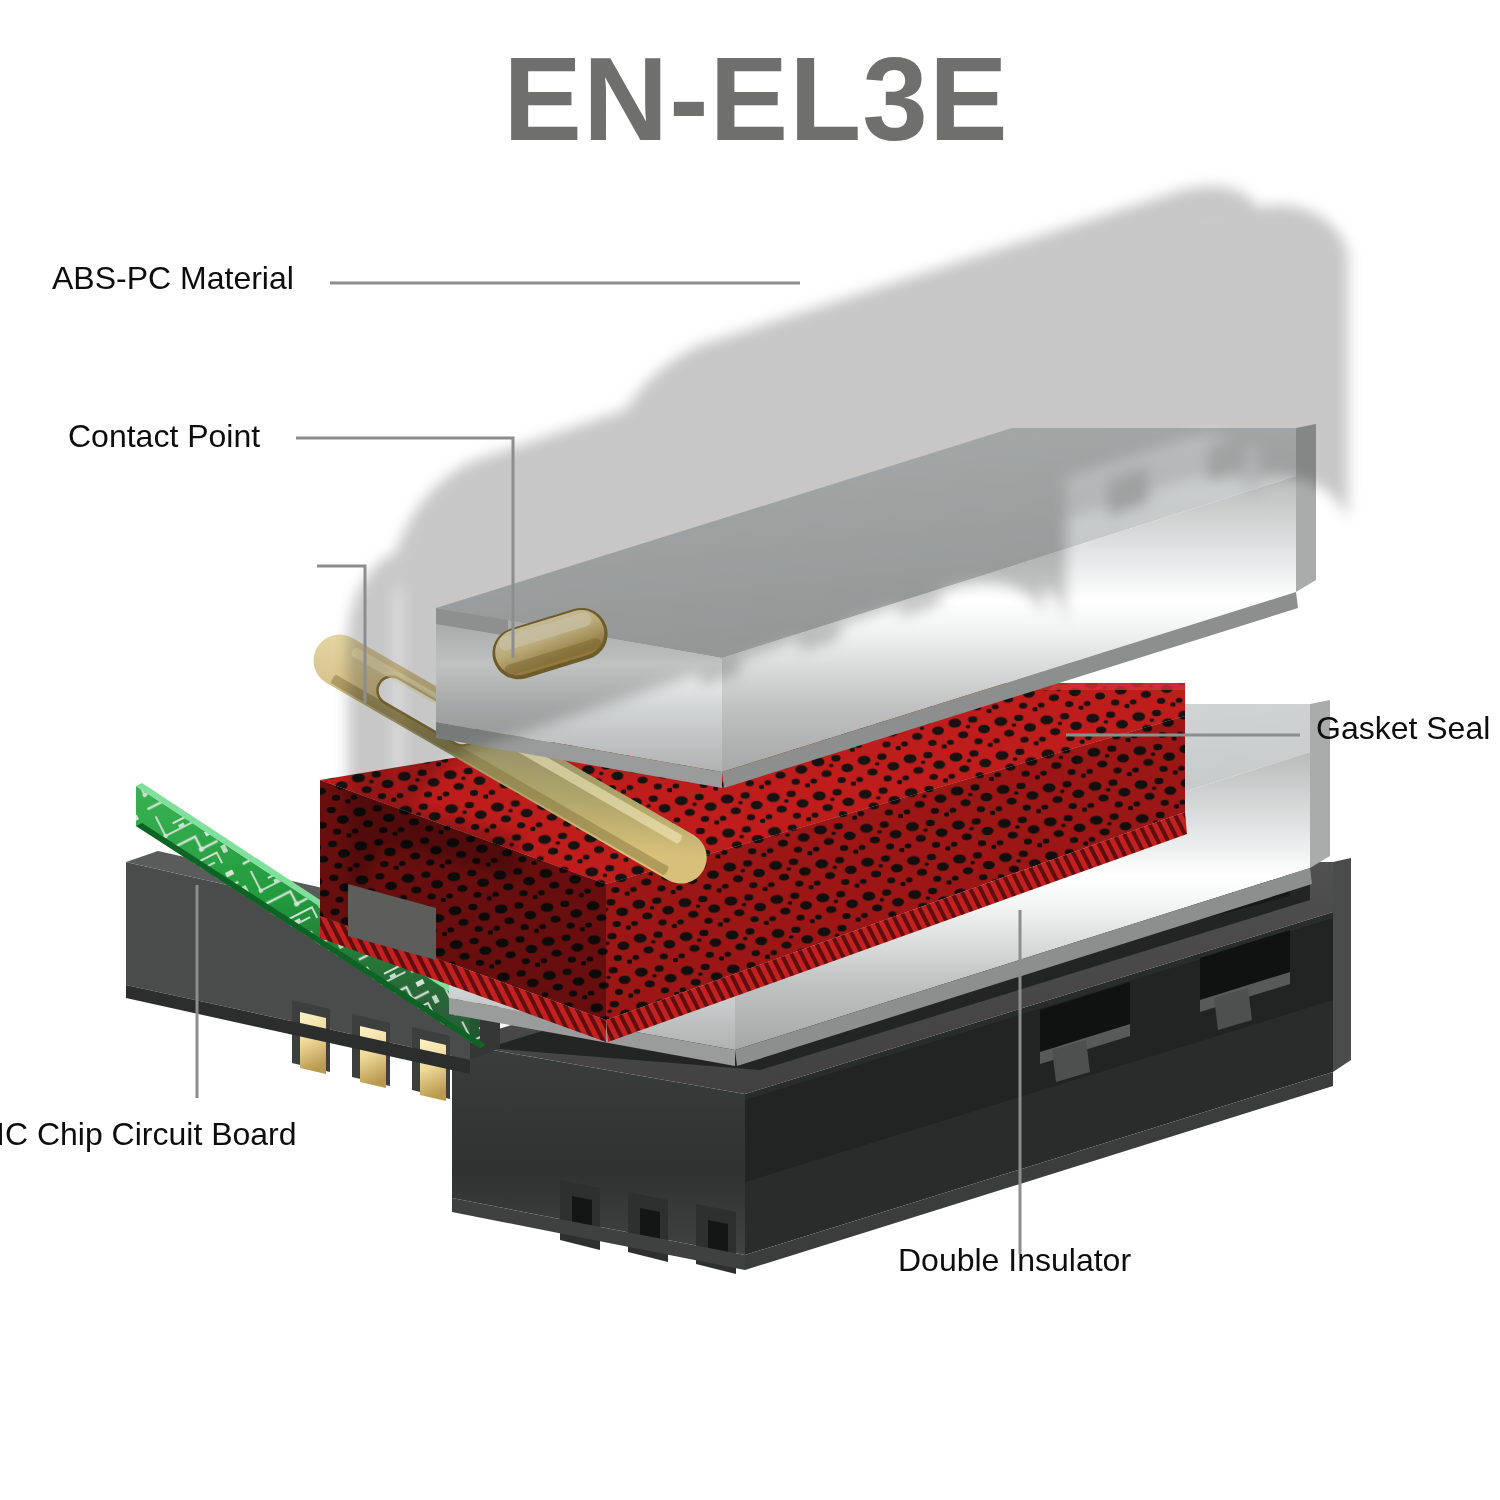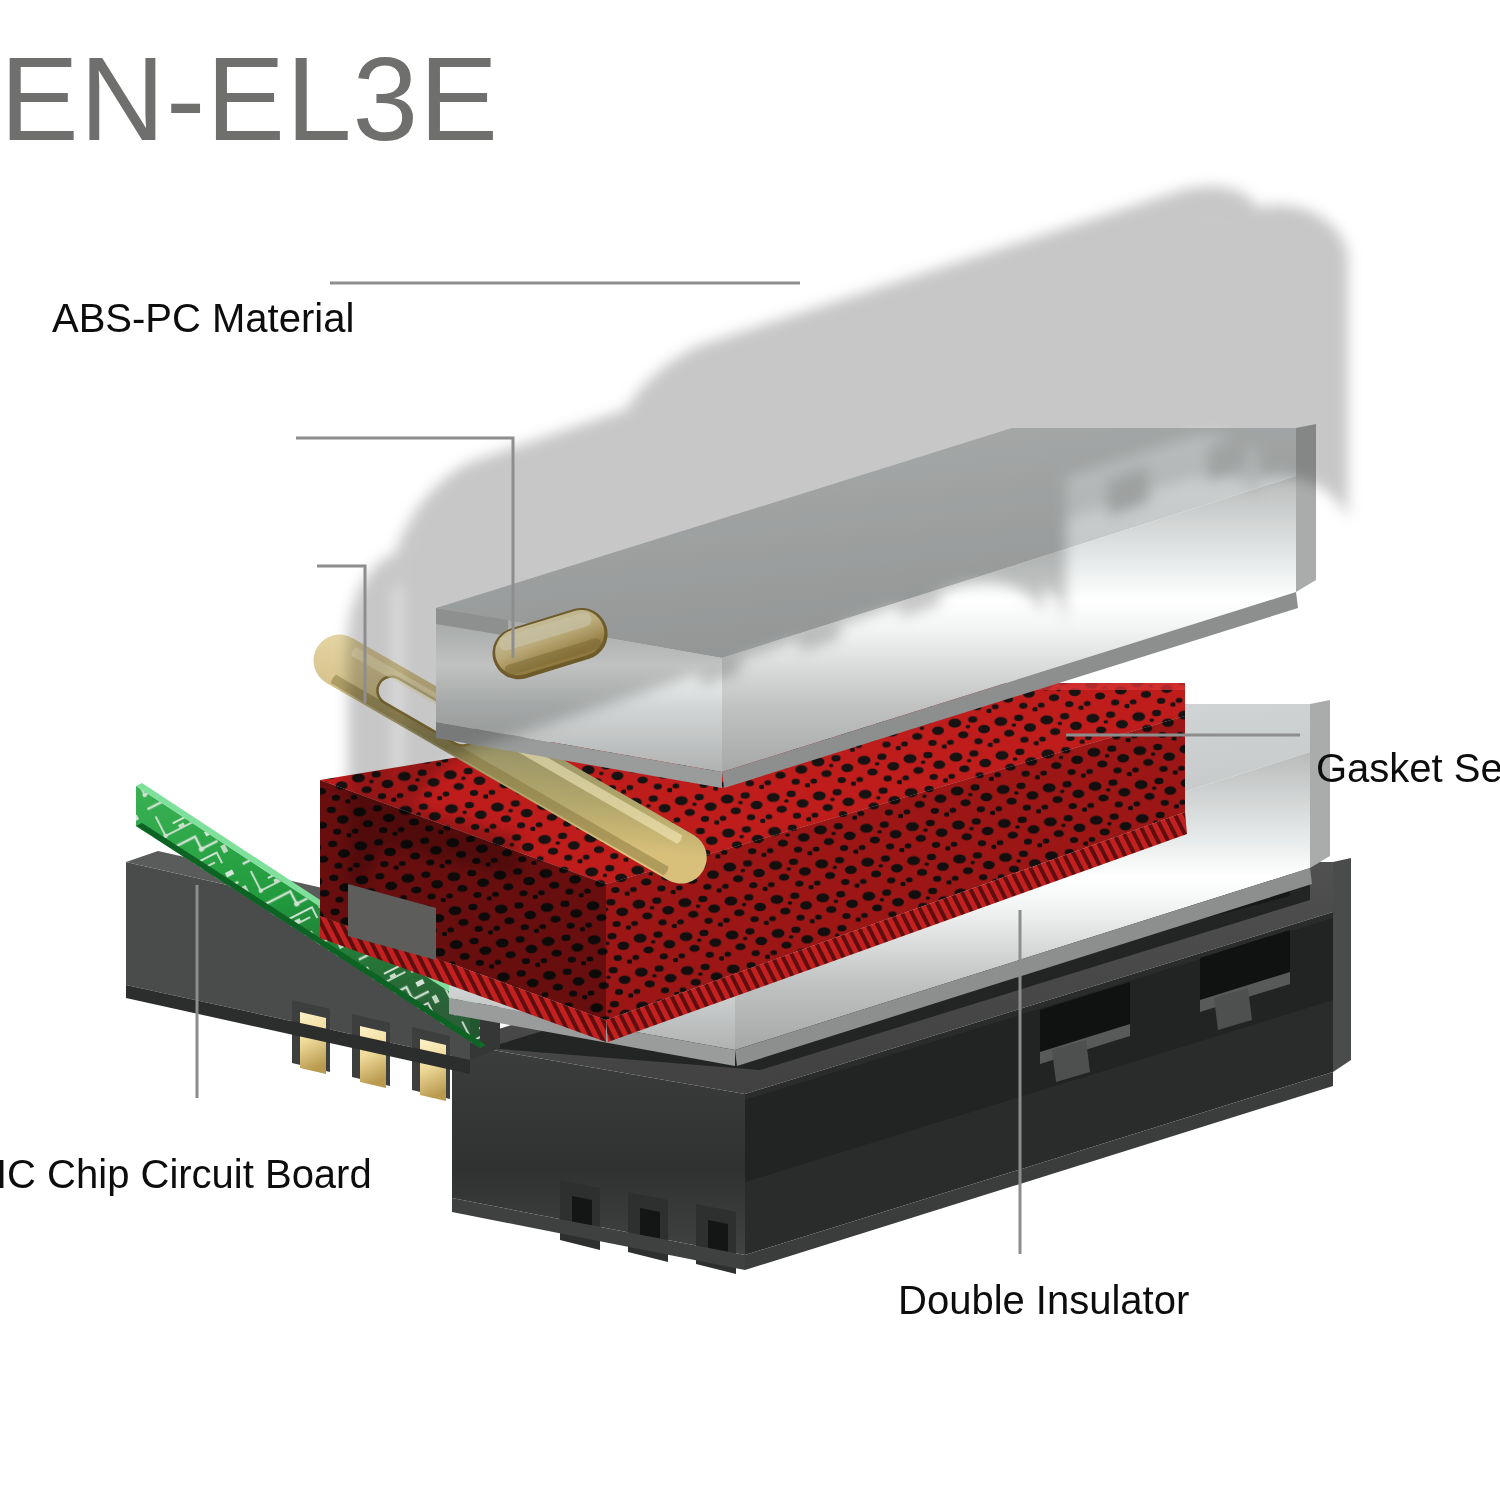--- a/index.html
+++ b/index.html
@@ -4,28 +4,28 @@
 <style>
   html,body{margin:0;padding:0;background:#ffffff;}
   body{
     width:1500px;height:1500px;overflow:hidden;position:relative;
     font-family:"Liberation Sans","DejaVu Sans",sans-serif;
     -webkit-font-smoothing:antialiased;
   }
   #stage{position:absolute;inset:0;width:1500px;height:1500px;}
 
   .title{
-    position:absolute;left:0;right:0;top:40px;text-align:left;
-    font-size:118px;font-weight:normal;color:#6f706e;letter-spacing:1px;
-    line-height:1;white-space:nowrap;
+    position:absolute;left:0;right:0;top:40px;text-align:center;
+    font-size:118px;font-weight:bold;color:#6f706e;letter-spacing:1px;
+    line-height:1;white-space:nowrap;padding-left:12px;
   }
 
   .lbl{
-    position:absolute;color:#0d0d0d;font-size:40px;line-height:1;
-    white-space:nowrap;font-weight:normal;margin-top:36px;
+    position:absolute;color:#0d0d0d;font-size:32px;line-height:1;
+    white-space:nowrap;font-weight:normal;
   }
   .lbl.r{text-align:left;}
 
   svg{position:absolute;left:0;top:0;width:1500px;height:1500px;overflow:visible;}
   .leader{stroke:#8d8d8d;stroke-width:3;fill:none;}
 </style>
 </head>
 <body>
 
 <div id="stage">
@@ -428,17 +428,18 @@
       <path class="leader" d="M 330 283 L 800 283"></path>
       <path class="leader" d="M 296 438 L 513 438 L 513 658"></path>
       <path class="leader" d="M 317 566 L 365 566 L 365 703"></path>
       <path class="leader" d="M 197 885 L 197 1098"></path>
       <path class="leader" d="M 1066 735 L 1300 735"></path>
       <path class="leader" d="M 1020 910 L 1020 1254"></path>
     </g>
   </svg>
 
   <div class="lbl" style="left:52px;  top:262px;">ABS-PC Material</div>
+  <div class="lbl" style="left:68px;  top:420px;">Contact Point</div>
   <div class="lbl" style="left:-4px;  top:1118px;">IC Chip Circuit Board</div>
   <div class="lbl r" style="left:1316px; top:712px;">Gasket Seal</div>
   <div class="lbl" style="left:898px; top:1244px;">Double Insulator</div>
 
 </div>
 
 </body></html>

